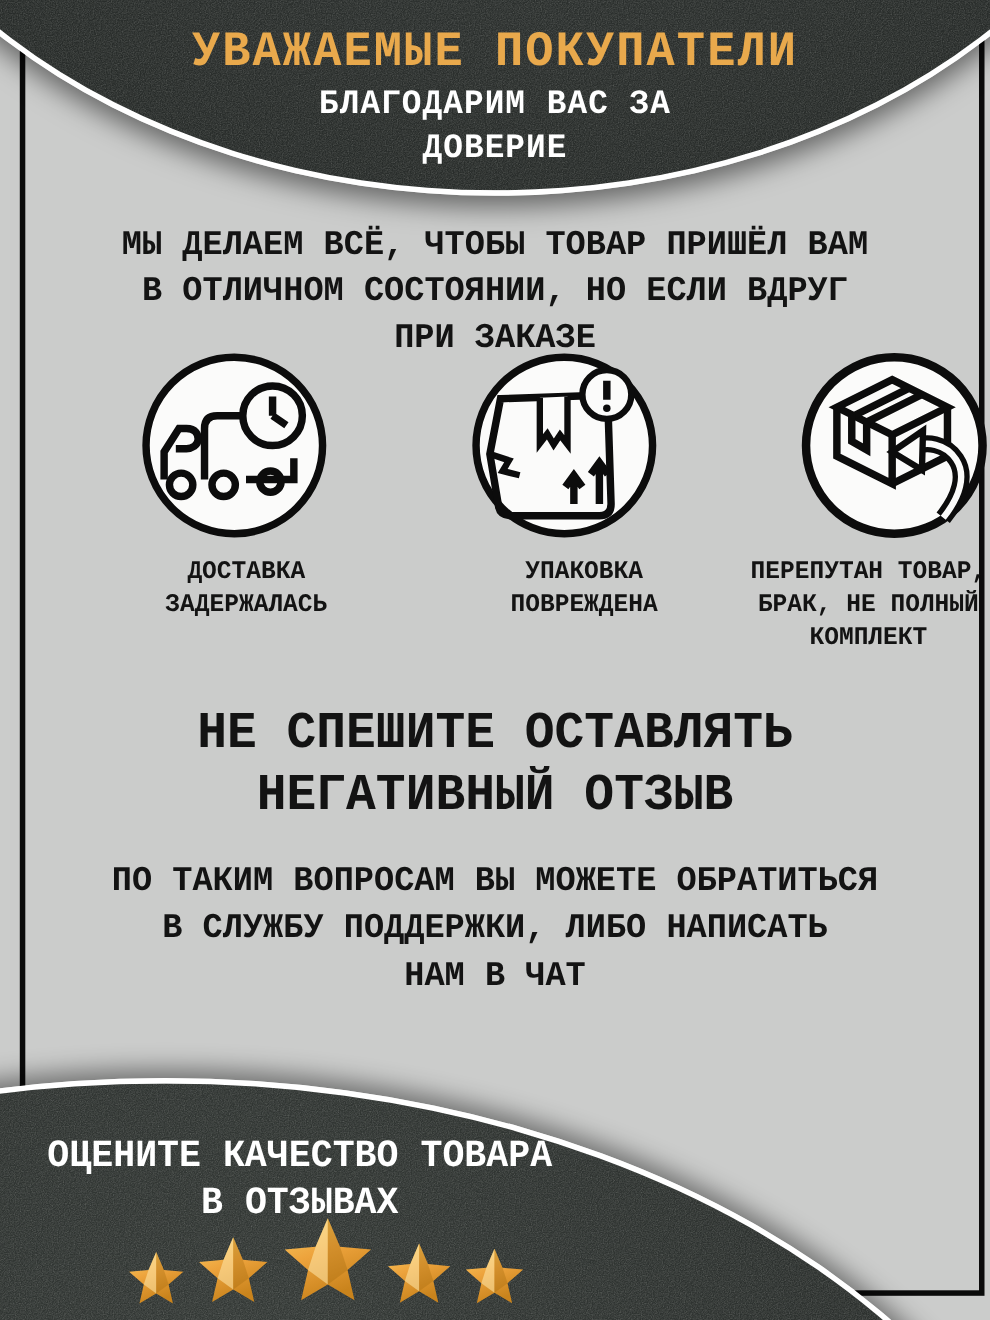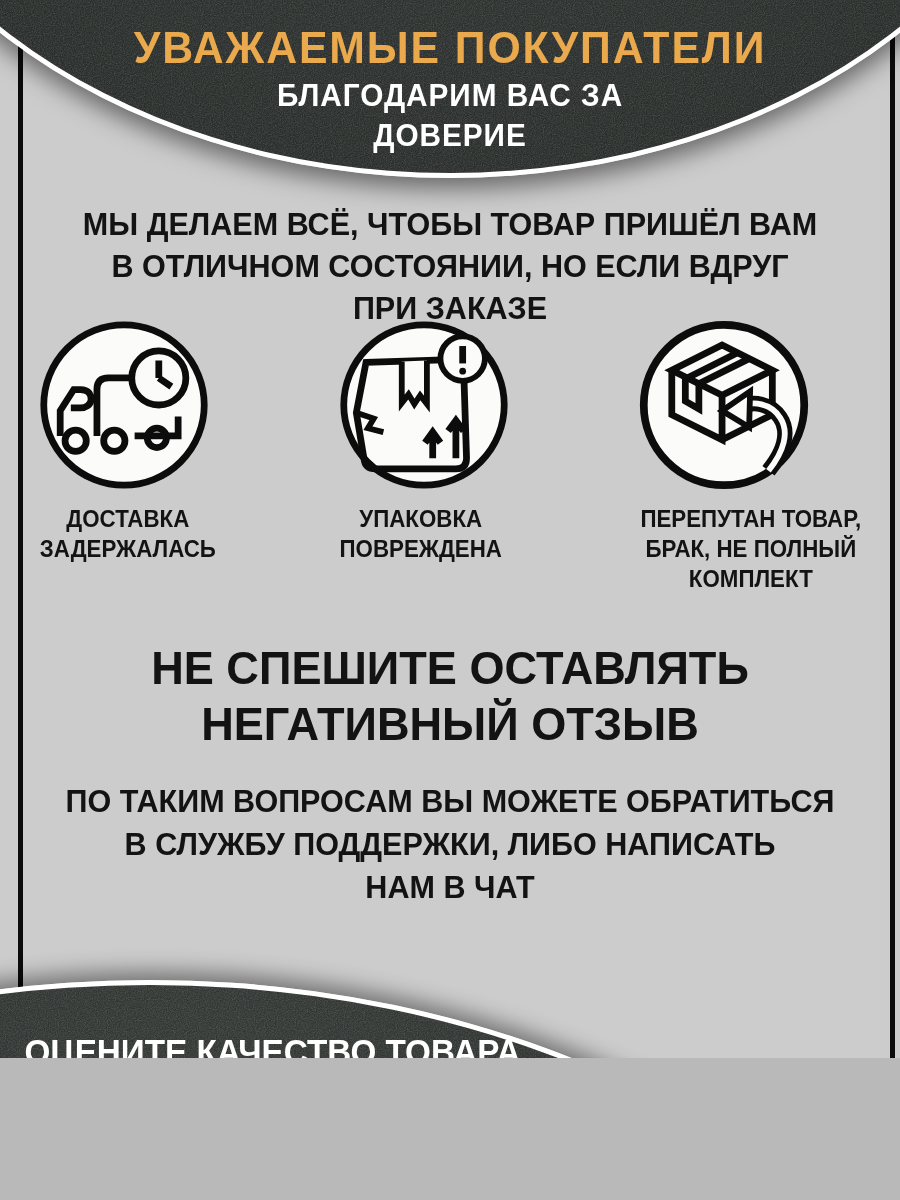--- a/index.html
+++ b/index.html
@@ -1,20 +1,20 @@
 <!DOCTYPE html>
 <html><head>
 <meta charset="utf-8">
 <style>
   * { margin:0; padding:0; box-sizing:border-box; }
   html,body { background:#b9b9b9; }
   .page {
-    position:relative; width:900px; height:1058px; margin:0 auto;
+    position:relative; width:900px; height:1200px; margin:0 auto;
     background:#cbcccb; overflow:hidden;
-    font-family:Liberation Sans, sans-serif; font-weight:bold;
+    font-family:Liberation Mono, monospace; font-weight:bold;
   }
   
   .frame {
     position:absolute; left:18px; top:28px; width:877px; height:1150px;
     border:5px solid #0b0b0b; z-index:1;
   }
   
   .dome {
     position:absolute; left:-177px; top:-778px; width:1254px; height:956px;
     border-radius:50%;
@@ -42,21 +42,21 @@
   }
   .subtitle {
     top:76px; color:#ffffff; font-size:31px; line-height:40px;
     letter-spacing:1px; transform:scaleX(.96); white-space:pre-line;
   }
   .intro {
     top:203px; color:#131313; font-size:31.5px; line-height:42px;
     transform:scaleX(.97); white-space:pre-line;
   }
   .issues { top:318px; display:flex; justify-content:center; }
-  .issue { width:300px; display:flex; flex-direction:column; align-items:flex-start;padding-left:37px; }
+  .issue { width:300px; display:flex; flex-direction:column; align-items:flex-end;padding-left:37px; }
   .issue svg.badge-icon { display:block; }
   .caption {
     margin-top:12px; color:#131313; font-size:23px; line-height:30px;
     white-space:pre-line; transform:scaleX(.97);
   }
   .big-heading {
     top:640px; color:#131313; font-size:47px; line-height:56px;
     transform:scaleX(.96); white-space:pre-line;
   }
   .support {

